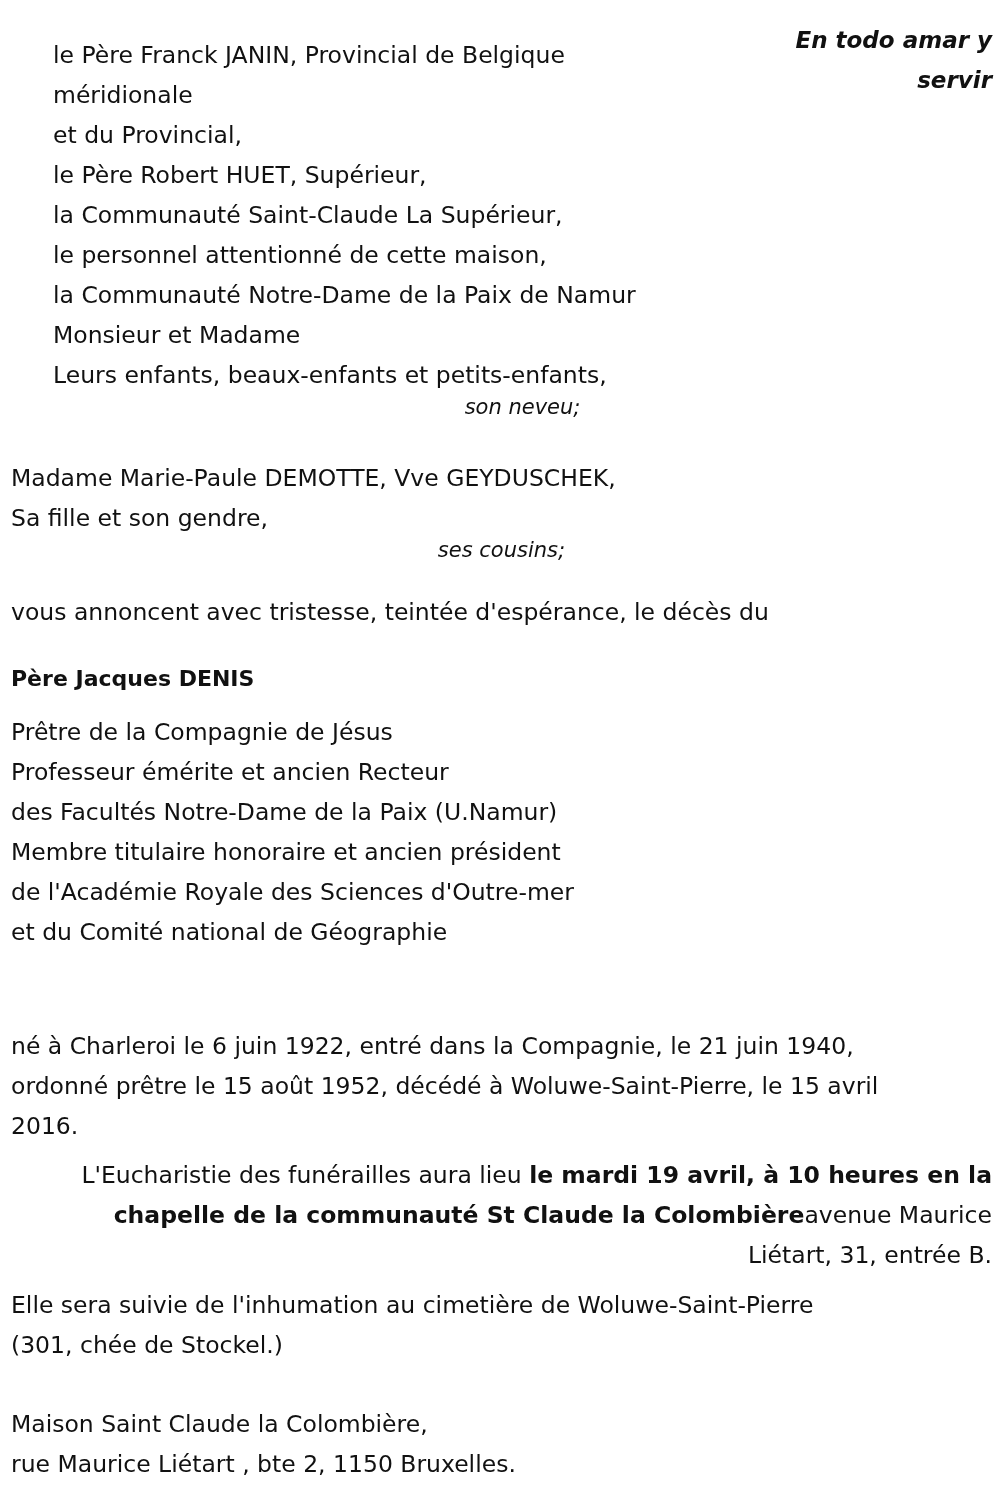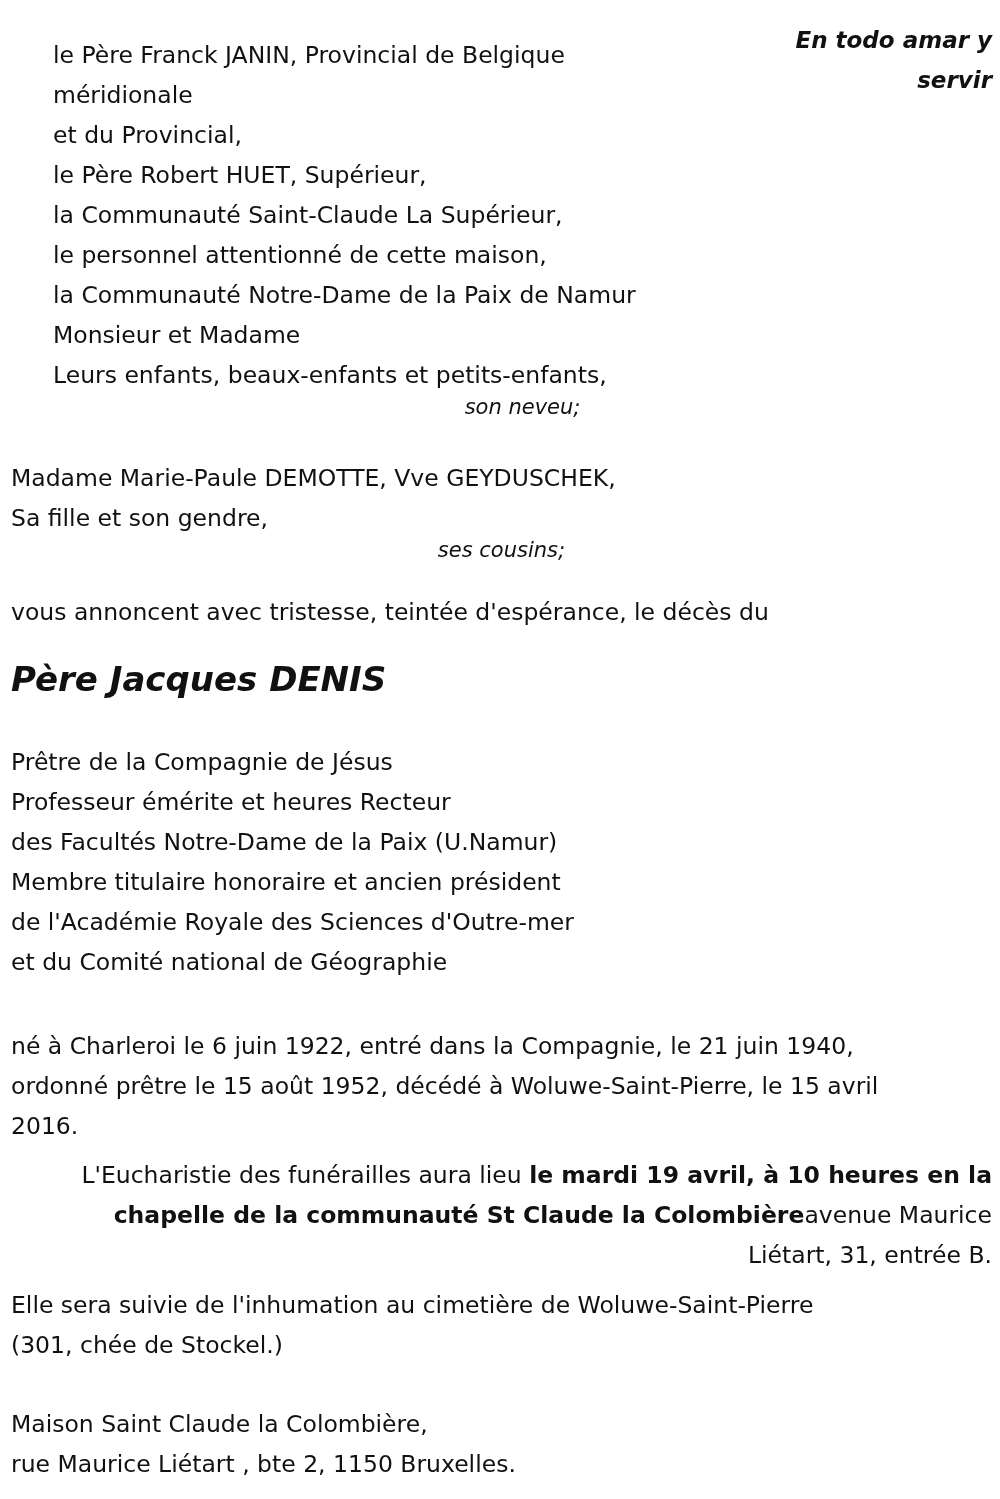--- a/index.html
+++ b/index.html
@@ -36,23 +36,22 @@
     .right-note {
       display: block;
       text-align: center;
       font-style: italic;
       font-size: 21px;
       line-height: 24px;
       white-space: nowrap;
     }
     .title {
       font-weight: bold;
-      font-size: 34px;
+      font-size: 22px;
       line-height: 44px;
-      font-style: italic;
     }
     b { font-weight: bold; }
   </style>
 </head>
 <body>
 
 <div class="motto">
   <span class="line">En todo amar y</span>
   <span class="line">servir</span>
 </div>
@@ -75,23 +74,23 @@
   <span class="line">Sa fille et son gendre,</span>
   <span class="right-note">ses cousins;</span>
 </div>
 
 <div class="block" style="top:579px;margin-top:13px;">
   <span class="line">vous annoncent avec tristesse, teintée d'espérance, le décès du</span>
 </div>
 
 <div class="block title" style="top:657px;">Père Jacques DENIS</div>
 
-<div class="block" style="top:742px;">
+<div class="block" style="top:712px;">
   <span class="line">Prêtre de la Compagnie de Jésus</span>
-  <span class="line">Professeur émérite et heures Recteur</span>
+  <span class="line">Professeur émérite et ancien Recteur</span>
   <span class="line">des Facultés Notre-Dame de la Paix (U.Namur)</span>
   <span class="line">Membre titulaire honoraire et ancien président</span>
   <span class="line">de l'Académie Royale des Sciences d'Outre-mer</span>
   <span class="line">et du Comité national de Géographie</span>
 </div>
 
 <div class="block" style="top:1026px;">
   <span class="line">né à Charleroi le 6 juin 1922, entré dans la Compagnie, le 21 juin 1940,</span>
   <span class="line">ordonné prêtre le 15 août 1952, décédé à Woluwe-Saint-Pierre, le 15 avril</span>
   <span class="line">2016.</span>

